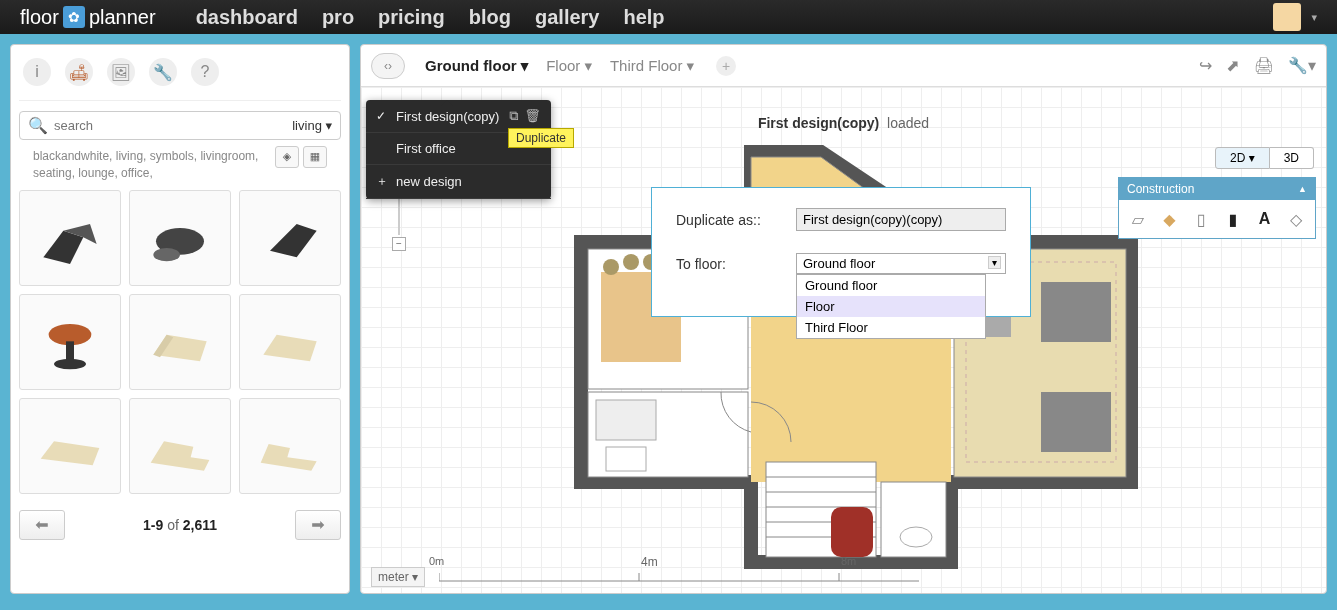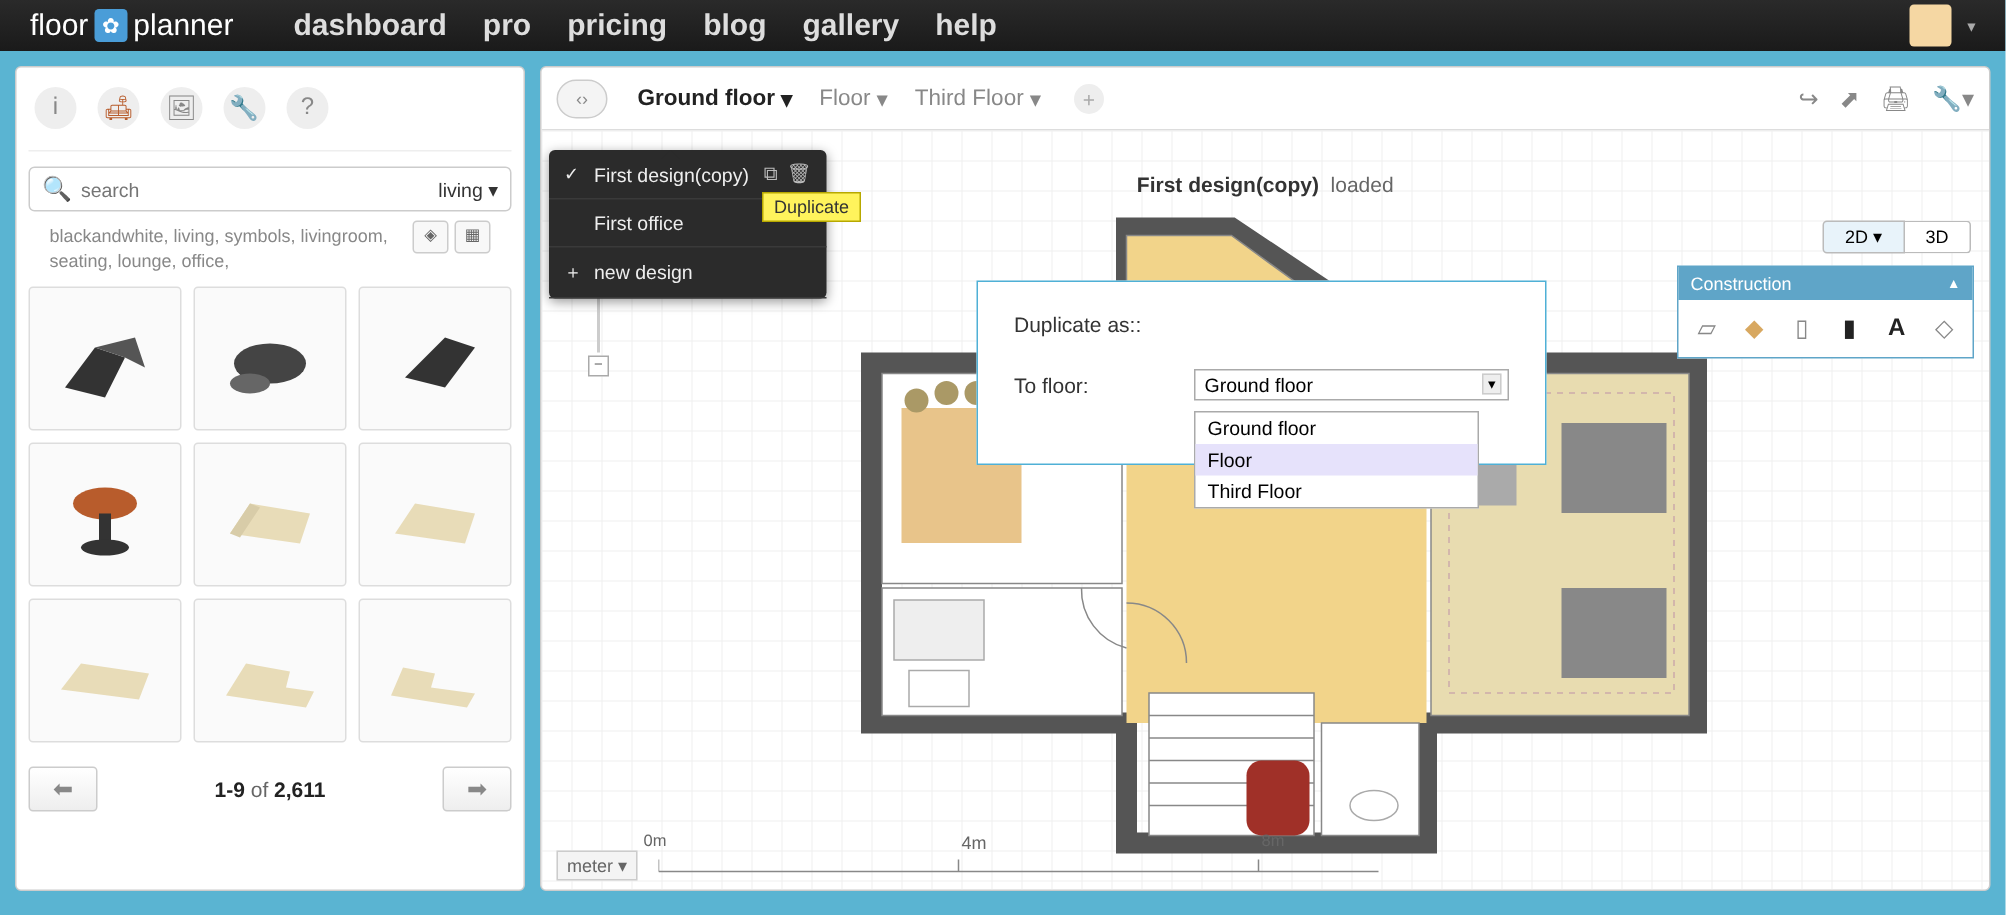--- a/index.html
+++ b/index.html
@@ -316,20 +316,21 @@
           <rect x="400" y="155" width="40" height="40" fill="#aaa"></rect>
 
           <path d="M180 260 A40 40 0 0 1 220 300" fill="none" stroke="#888"></path>
           <path d="M150 250 A40 40 0 0 0 180 290" fill="none" stroke="#888"></path>
         </svg>
       </div>
 
       <div class="dialog">
         <div class="drow2">
           <label>Duplicate as::</label>
+          <input value="First design(copy)(copy)" style="">
         </div>
         <div class="drow2">
           <label>To floor:</label>
           <div class="sel">Ground floor</div>
         </div>
         <div class="options-pop">
           <div class="opt">Ground floor</div>
           <div class="opt hl">Floor</div>
           <div class="opt">Third Floor</div>
         </div>

